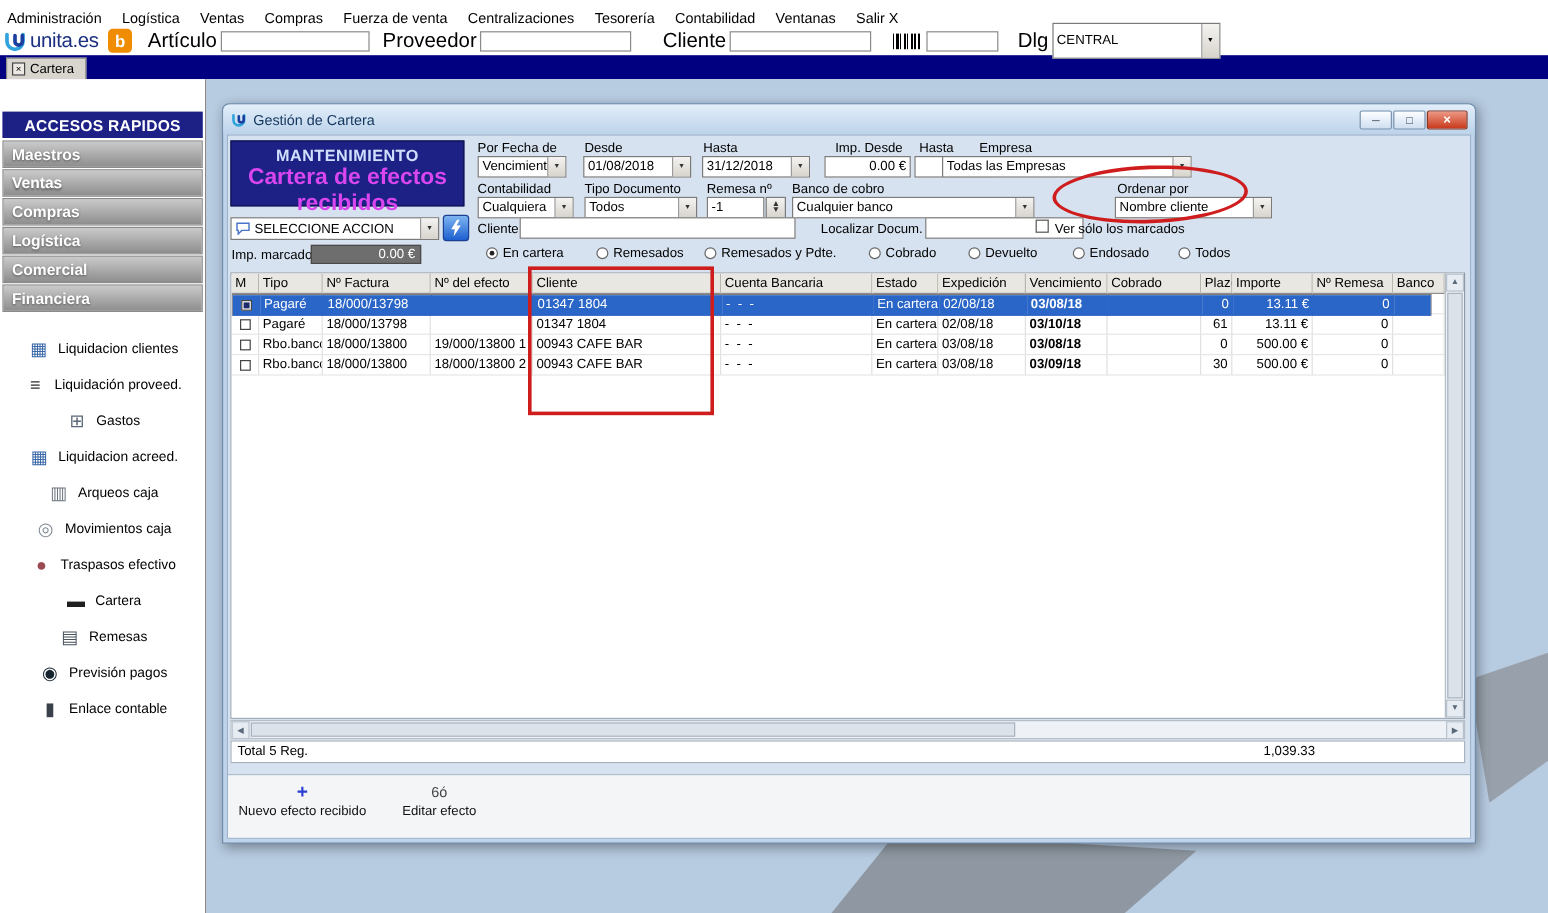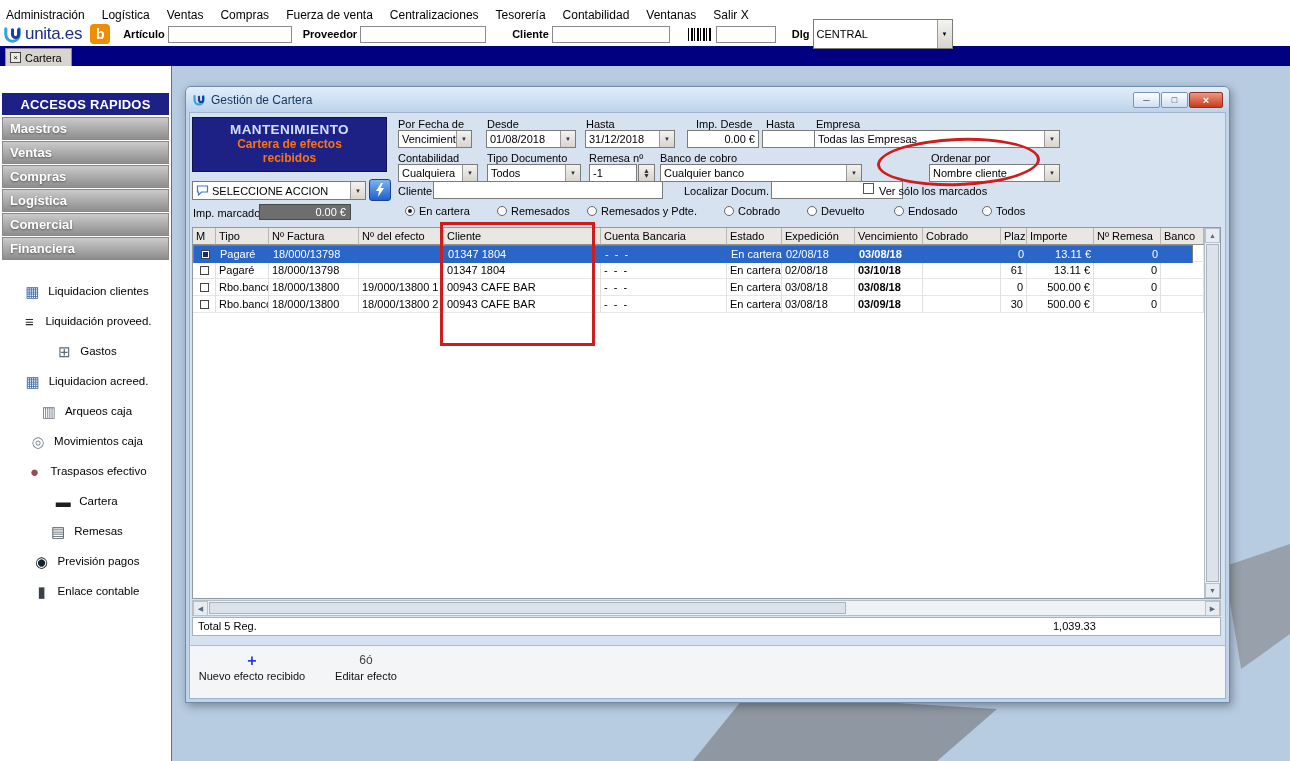--- a/index.html
+++ b/index.html
@@ -10,21 +10,21 @@
   
   .menubar{height:22px;display:flex;align-items:flex-end;padding-left:6px;background:#fff}
   .menu-item{font-size:12px;margin-right:17px;color:#000;cursor:pointer;white-space:nowrap}
 
   
   .toolbar{height:24px;display:flex;align-items:center;background:#fff;padding:0 2px}
   .logo{display:flex;align-items:center;gap:2px;margin-right:8px;cursor:pointer}
   .logo-text{font-size:17px;font-weight:400;color:#1b2f80;letter-spacing:-.3px}
   .blg{width:20px;height:20px;background:var(--c-logo-orange,#f08c00);border-radius:4px;color:#fff;
        font-weight:700;font-size:14px;display:flex;align-items:center;justify-content:center;margin-right:10px;cursor:pointer}
-  .tlb{font-size:11px;font-weight:700;margin:0 3px;white-space:nowrap}
+  .tlb{font-size:17px;font-weight:400;margin:0 3px;white-space:nowrap}
   .tin{height:17px;border:1px solid #8a8a8a;font:11px "Liberation Sans",sans-serif;padding:0 2px;margin-right:8px}
   .barcode{width:24px;height:13px;margin:0 4px 0 10px;
     background:repeating-linear-gradient(90deg,#000 0 1px,#fff 1px 3px,#000 3px 5px,#fff 5px 6px);cursor:pointer}
   .tsel{position:relative;height:30px;background:#fff;border:1px solid #7b7b7b;display:flex;align-items:center}
 
   
   .sel{position:absolute;height:18px;background:#fff;border:1px solid #7b7b7b;display:flex;align-items:center;cursor:pointer}
   .sel .sv{flex:1;font-size:11px;padding-left:3px;white-space:nowrap;overflow:hidden}
   .sel .db{width:15px;align-self:stretch;background:linear-gradient(#f4f3f1,#d8d4cd);border-left:1px solid #9a9a9a;
            font-size:6px;display:flex;align-items:center;justify-content:center;color:#333}
@@ -69,21 +69,21 @@
         display:flex;align-items:center;justify-content:center;color:#2c3e50;cursor:pointer;
         background:linear-gradient(#fdfeff,#cfdff0)}
   .wbtn.close{width:34px;background:linear-gradient(#ec9884,#c83a1c);color:#fff;font-size:11px;font-weight:700;border-color:#8d3420}
   .wcontent{position:absolute;left:3px;right:3px;top:25px;bottom:3px;background:#d6e2f0;border:1px solid #9eb4cc}
 
   
   .filters{position:absolute;inset:0 0 auto 0;height:113px}
   .banner{position:absolute;left:2px;top:4px;width:195px;height:55px;background:var(--c-navy,#1d2185);
           text-align:center;border:1px solid #11134e}
   .banner .b1{color:#cfe0ff;font-weight:700;font-size:13.5px;margin-top:4px;letter-spacing:.4px}
-  .banner .b2{color:#f97316;font-weight:700;font-size:12px}
+  .banner .b2{color:#d946ef;font-weight:700;font-size:19px}
   .boltbtn{position:absolute;left:179px;top:66px;width:22px;height:22px;border:1px solid #1c3f8f;border-radius:3px;
            background:linear-gradient(#7db4f0,#1d5fd0);display:flex;align-items:center;justify-content:center;cursor:pointer}
   .spinbtn{position:absolute;left:448px;top:51px;width:17px;height:18px;border:1px solid #7b7b7b;
            background:linear-gradient(#f4f3f1,#d8d4cd);font-size:7px;display:flex;flex-direction:column;
            align-items:center;justify-content:center;line-height:5px;color:#333;cursor:pointer}
   .cbox{position:absolute;width:11px;height:11px;border:1px solid #555;background:#fff;cursor:pointer}
   .darkinp{position:absolute;background:#6e6e6e;color:#fff;text-align:right;font-size:11px;border:1px solid #4a4a4a;
            padding:1px 4px;height:16px}
   #radios{position:absolute;inset:0;pointer-events:none}
   .radio{position:absolute;top:92px;display:flex;align-items:center;gap:4px;pointer-events:auto;cursor:pointer}
@@ -285,21 +285,21 @@
             <span class="lb" style="left:396px;top:5px">Hasta</span>
             <div class="sel" style="left:395px;top:17px;width:90px">
               <span class="sv">31/12/2018</span>
                 <span class="db">▼</span>
             </div>
             <span class="lb" style="left:506px;top:5px">Imp. Desde</span>
             <input class="inp ra" style="left: 497px; top: 17px; width: 72px;" value="0.00 €">
             <span class="lb" style="left:576px;top:5px">Hasta</span>
             <input class="inp ra" style="left: 572px; top: 17px; width: 66px;" value="0">
             <span class="lb" style="left:626px;top:5px">Empresa</span>
-            <div class="sel" style="left:624px;top:17px;width:246px">
+            <div class="sel" style="left:595px;top:17px;width:208px">
               <span class="sv">Todas las Empresas</span>
                 <span class="db">▼</span>
             </div>
 
             <span class="lb" style="left:208px;top:39px">Contabilidad</span>
             <div class="sel" style="left:208px;top:51px;width:80px">
               <span class="sv">Cualquiera</span>
                 <span class="db">▼</span>
             </div>
             <span class="lb" style="left:297px;top:39px">Tipo Documento</span>

